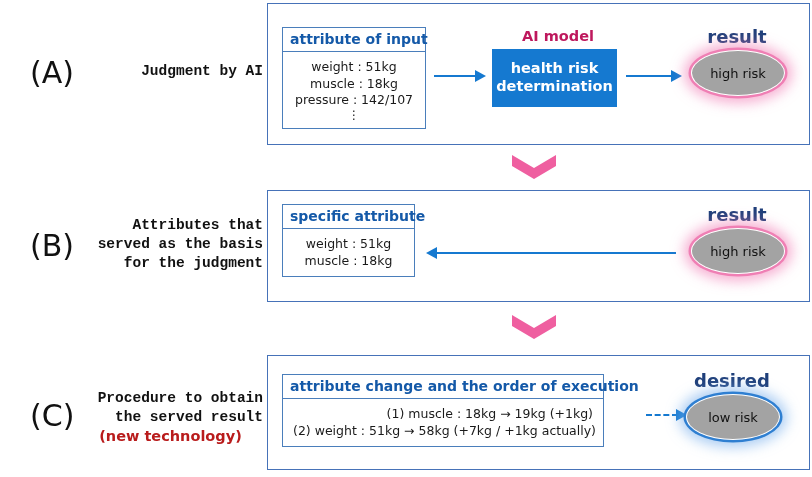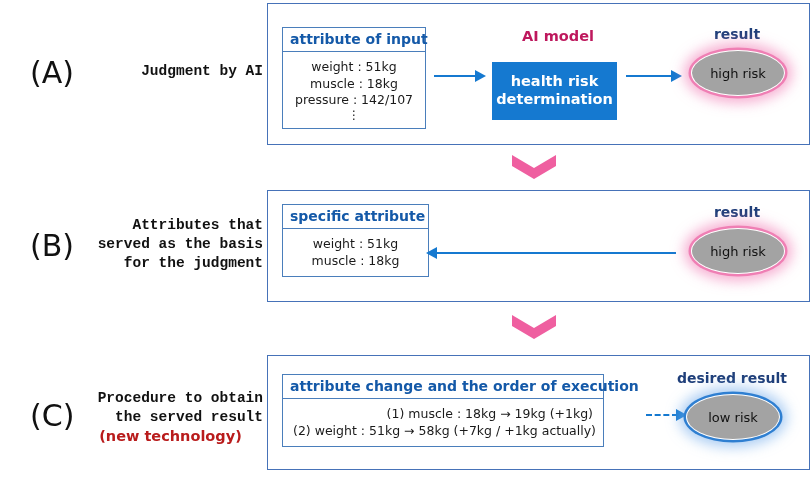--- a/index.html
+++ b/index.html
@@ -46,37 +46,37 @@
     padding:3px 7px 4px 7px;border-bottom:1.4px solid #4a7ebb;white-space:nowrap;
   }
   .attr-body{
     padding:7px 10px 7px 10px;font-size:12.5px;color:#1a1a1a;line-height:1.32;
     text-align:center;white-space:nowrap;
   }
   .attr-body.left{text-align:right;}
   .dots{display:block;text-align:center;font-size:12px;line-height:1.0;letter-spacing:0;}
 
   #box-a{left:14px;top:23px;width:144px;}
-  #box-b{left:14px;top:13px;width:147px;}
+  #box-b{left:14px;top:13px;width:133px;}
   #box-c{left:14px;top:18px;width:322px;}
 
   
   #ai-caption{
     position:absolute;left:220px;top:24px;width:140px;text-align:center;
     font-weight:bold;font-size:14.5px;color:#be185d;
   }
   #ai-box{
     position:absolute;left:224px;top:45px;width:125px;height:58px;
     background:#1579d0;display:flex;align-items:center;justify-content:center;
-    color:#ffffff;font-weight:bold;font-size:14.5px;line-height:1.22;text-align:center;margin-top:13px;
+    color:#ffffff;font-weight:bold;font-size:14.5px;line-height:1.22;text-align:center;
   }
 
   
   .result-caption{
-    position:absolute;text-align:center;font-weight:bold;font-size:14px;color:#1f3f7a;
+    position:absolute;text-align:center;font-weight:bold;font-size:18px;color:#1f3f7a;
   }
   #res-cap-a{left:409px;top:22px;width:120px;}
   #res-cap-b{left:409px;top:13px;width:120px;}
   #res-cap-c{left:399px;top:14px;width:130px;}
 
   
   .pill{
     position:absolute;width:92px;height:44px;border-radius:50%;
     background:#a3a3a3;display:flex;align-items:center;justify-content:center;
     font-size:13px;color:#111;white-space:nowrap;

